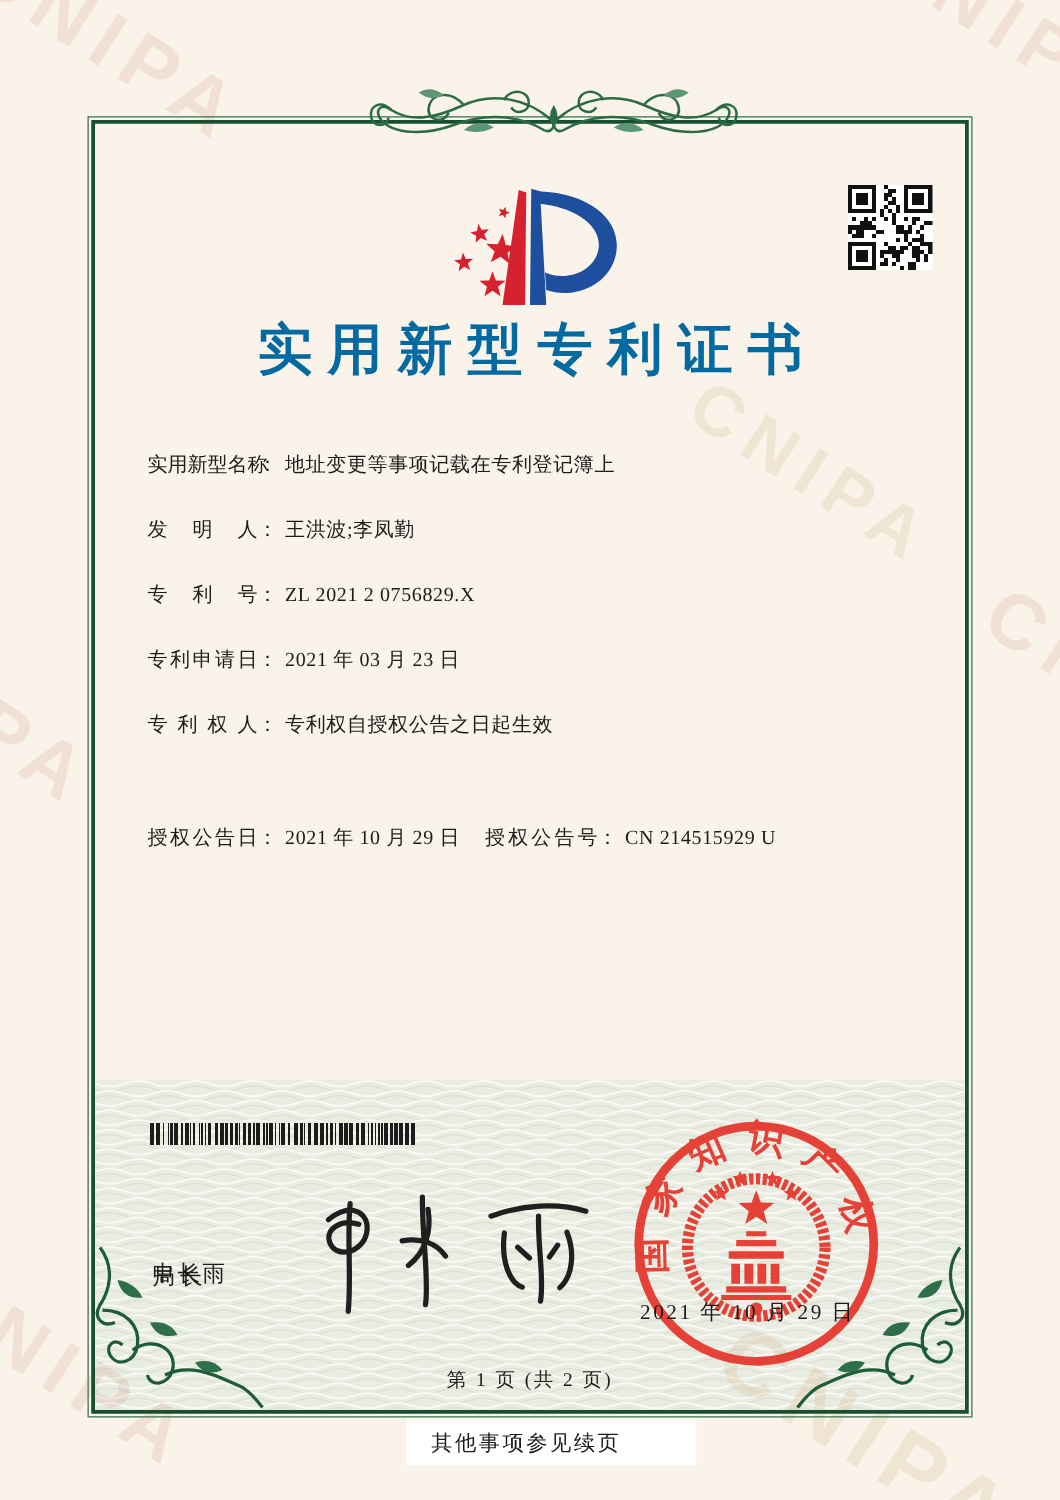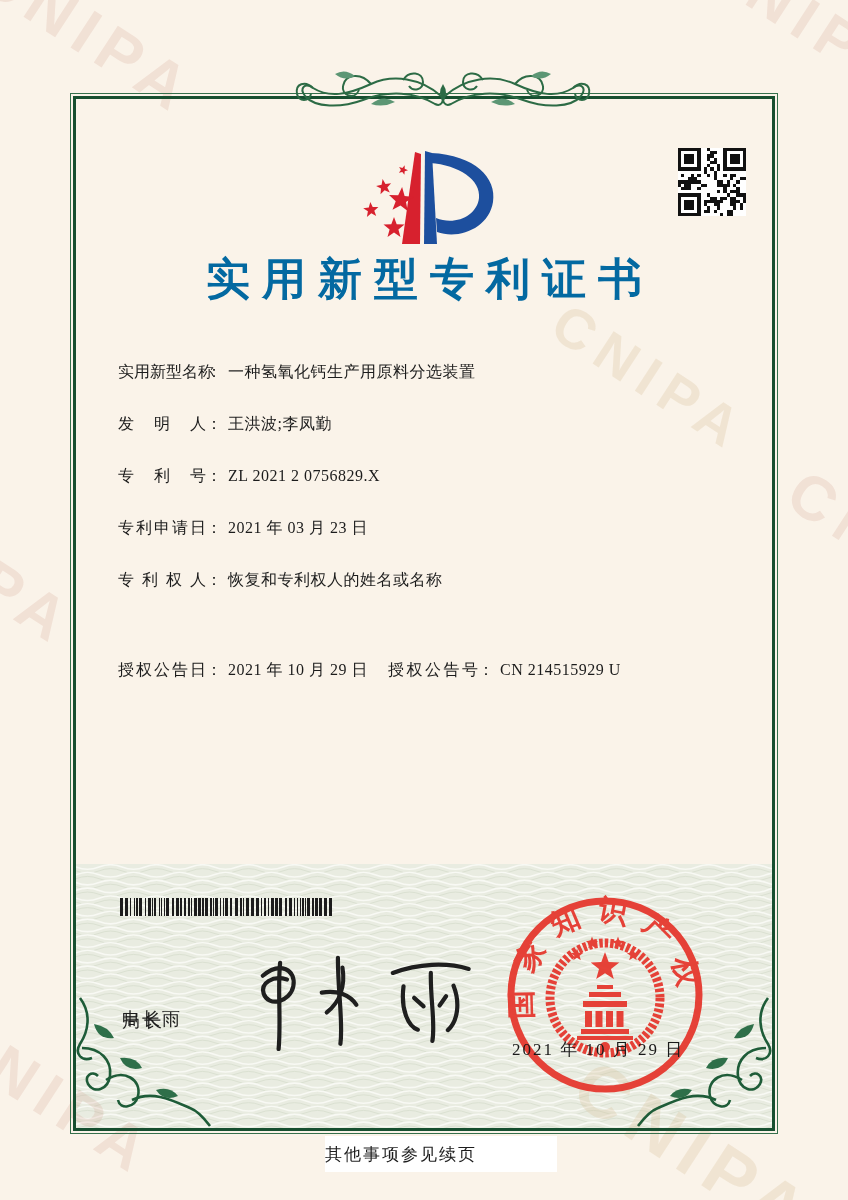--- a/index.html
+++ b/index.html
@@ -28,21 +28,21 @@
   .paras{position:absolute;left:118px;top:696px;width:614px;z-index:10;}
   .paras p{margin:0;text-indent:2em;font-size:16.5px;line-height:27px;text-align:justify;
            font-style:italic;font-style:oblique 6deg;}
   #director-label{left:122px;top:973px;font-size:18px;z-index:10;
       font-family:"Liberation Sans","DejaVu Sans",sans-serif;font-weight:500;letter-spacing:4px;margin-top:36px;}
   #director-name{left:122px;top:1007px;font-size:18px;z-index:10;
       font-family:"Liberation Sans","DejaVu Sans",sans-serif;font-weight:500;letter-spacing:2px;}
   #seal-date{left:512px;top:1038px;font-size:17px;letter-spacing:2px;color:#1a1a1a;z-index:12;}
   #page-info{left:0;top:1094px;width:848px;text-align:center;font-size:15.5px;letter-spacing:2px;z-index:10;}
   #note-box{left:325px;top:1136px;width:232px;height:36px;background:#ffffff;z-index:10;
-            display:flex;align-items:center;padding-left:0;box-sizing:border-box;}
+            display:flex;align-items:center;padding-left:20px;box-sizing:border-box;}
   #note-box span{font-size:17px;letter-spacing:2px;font-style:italic;font-style:oblique 6deg;}
   svg{display:block;}
 </style>
 </head>
 <body>
 
 <div id="page">
 
   <div class="wm wm-pink" style="left:-35px;top:-5px;font-size:64px;">CNIPA</div>
   <div class="wm wm-pink" style="left:690px;top:-15px;font-size:60px;">CNIPA</div>
@@ -282,33 +282,33 @@
       <rect x="15" y="1" width="5" height="5" fill="#fff"></rect>
       <rect x="16" y="2" width="3" height="3" fill="#111"></rect>
       <rect x="0" y="14" width="7" height="7" fill="#111"></rect>
       <rect x="1" y="15" width="5" height="5" fill="#fff"></rect>
       <rect x="2" y="16" width="3" height="3" fill="#111"></rect>
     </svg>
 
   <div id="title" class="abs">实用新型专利证书</div>
 
   <div class="frow" style="top:362px">
-    <span class="flabel">实用新型名称</span><span class="colon">：</span><span class="fvalue">一种氢氧化钙生产用原料分选装置</span>
+    <span class="flabel">实用新型名称</span><span class="colon">：</span><span class="fvalue">地址变更等事项记载在专利登记簿上</span>
   </div>
   <div class="frow" style="top:414px">
     <span class="flabel">发明人</span><span class="colon">：</span><span class="fvalue">王洪波;李凤勤</span>
   </div>
   <div class="frow" style="top:466px">
     <span class="flabel">专利号</span><span class="colon">：</span><span class="fvalue">ZL 2021 2 0756829.X</span>
   </div>
   <div class="frow" style="top:518px">
     <span class="flabel">专利申请日</span><span class="colon">：</span><span class="fvalue">2021 年 03 月 23 日</span>
   </div>
   <div class="frow" style="top:570px">
-    <span class="flabel">专利权人</span><span class="colon">：</span><span class="fvalue">恢复和专利权人的姓名或名称</span>
+    <span class="flabel">专利权人</span><span class="colon">：</span><span class="fvalue">专利权自授权公告之日起生效</span>
   </div>
   <div class="frow" style="top:660px">
     <span class="flabel">授权公告日</span><span class="colon">：</span><span class="fvalue">2021 年 10 月 29 日</span>
     <span style="position:absolute;left:270px;">
       <span class="flabel" style="width:90px">授权公告号</span><span class="colon">：</span><span class="fvalue">CN 214515929 U</span>
     </span>
   </div>
 
 
   <svg id="barcode" class="abs" style="left:120px;top:898px;z-index:10;" width="218" height="18" viewBox="0 0 218 18" shape-rendering="crispEdges">
@@ -409,17 +409,18 @@
       <rect x="90.5" y="116" width="7" height="16"></rect>
       <rect x="101" y="116" width="7" height="16"></rect>
       <rect x="111.5" y="116" width="7" height="16"></rect>
       <rect x="76" y="134" width="48" height="5"></rect>
       <rect x="72" y="141" width="56" height="4"></rect>
       <circle cx="100" cy="152" r="5"></circle>
     </g>
   </svg>
   <div id="seal-date" class="abs">2021 年 10 月 29 日</div>
 
+  <div id="page-info" class="abs">第 1 页 (共 2 页)</div>
   <div id="note-box" class="abs">
     <span>其他事项参见续页</span>
   </div>
 
 </div>
 
 </body></html>

